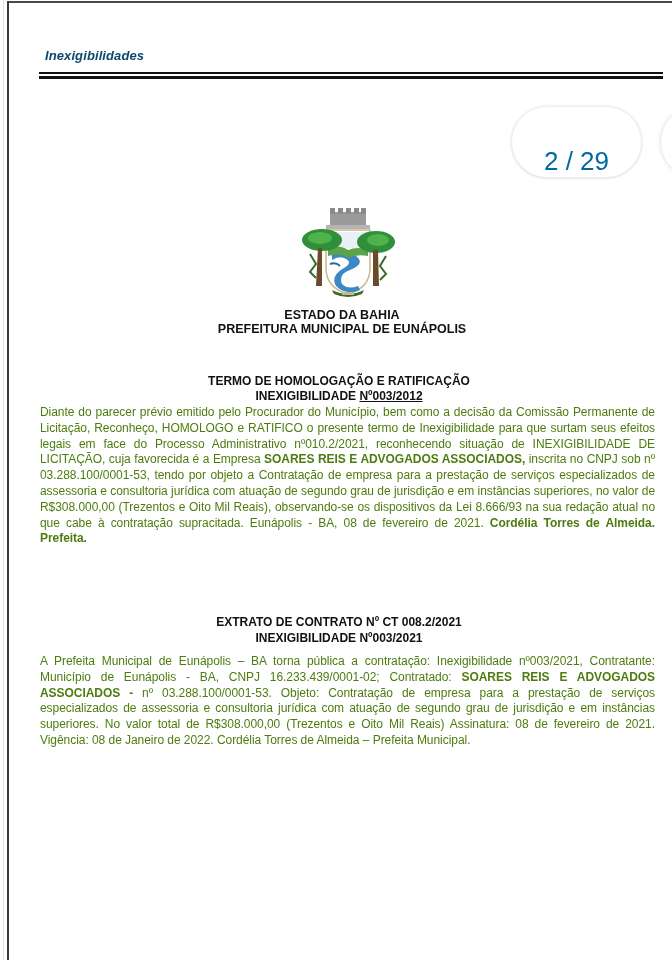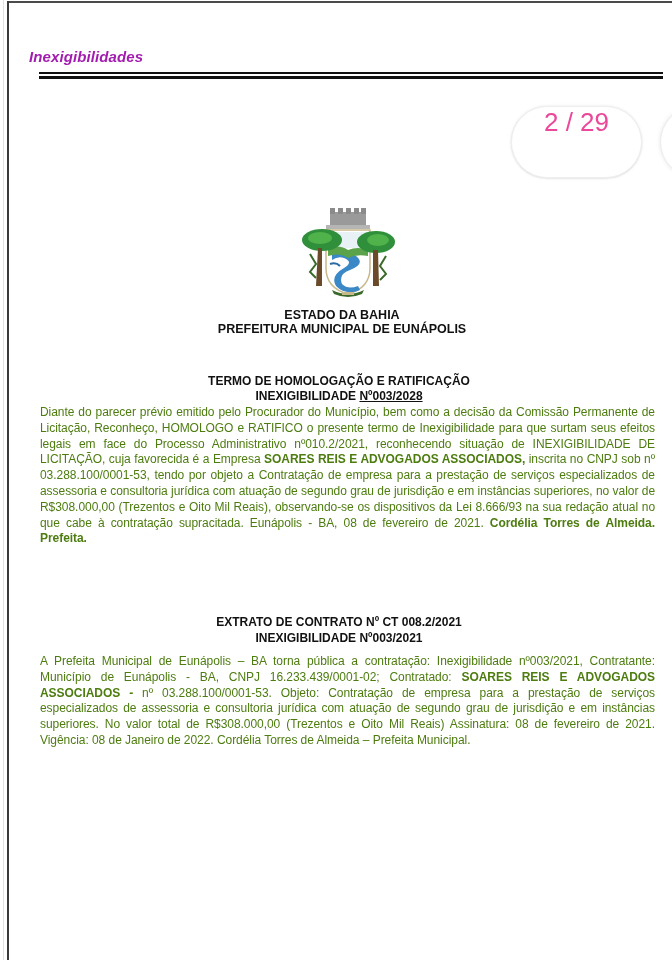--- a/index.html
+++ b/index.html
@@ -11,34 +11,34 @@
     .page-border-top {
       position: absolute; left: 7px; top: 1px; width: 665px; height: 2px; background: #4a4a4a;
     }
     .page-border-left {
       position: absolute; left: 7px; top: 1px; width: 2px; height: 959px; background: #3a3a3a;
     }
     .page-border-left-shadow {
       position: absolute; left: 3px; top: 0; width: 1px; height: 960px; background: #e2e2e2;
     }
     .header-title {
-      position: absolute; left: 29px; top: 48px;
+      position: absolute; left: 45px; top: 48px;
       font-family: "Liberation Sans", sans-serif; font-weight: bold; font-style: italic;
-      font-size: 15px; color: #a21caf; letter-spacing: 0.1px;
+      font-size: 13px; color: #0c4a6e; letter-spacing: 0.1px;
     }
     .header-rule-1 { position: absolute; left: 39px; top: 72px; width: 624px; height: 2px; background: #111; }
     .header-rule-2 { position: absolute; left: 39px; top: 76px; width: 624px; height: 3px; background: #111; }
 
     .page-counter {
       position: absolute; left: 511px; top: 106px; width: 129px; height: 70px;
       border-radius: 36px; background: #fff;
       box-shadow: 0 0 3px rgba(0,0,0,0.10), 0 1px 2px rgba(0,0,0,0.06);
       border: 1px solid #efefef;
-      display: flex; align-items: flex-start; justify-content: center;
-      font-family: "Liberation Sans", sans-serif; font-size: 26px; color: #ec4899;
+      display: flex; align-items: flex-end; justify-content: center;
+      font-family: "Liberation Sans", sans-serif; font-size: 26px; color: #0369a1;
     }
     .next-button {
       position: absolute; left: 660px; top: 106px; width: 70px; height: 70px;
       border-radius: 50%; background: #fff;
       box-shadow: 0 0 4px rgba(0,0,0,0.10);
       border: 1px solid #ececec;
     }
 
     .crest { position: absolute; left: 300px; top: 208px; width: 96px; height: 92px; }
 
@@ -108,20 +108,20 @@
   <path d="M86 48 L80 58 L86 66 L80 72" stroke="#3a6a2a" stroke-width="2" fill="none"></path>
 
   <path d="M32 82 Q48 90 64 82 L62 86 Q48 92 34 86 Z" fill="#3a6a2a"></path>
   <rect x="42" y="84" width="12" height="3" fill="#c8b88a"></rect>
 </svg>
 
 <div class="state-title">ESTADO DA BAHIA</div>
 <div class="city-title">PREFEITURA MUNICIPAL DE EUNÁPOLIS</div>
 
 <div class="section-heading" style="top:374px; left:3px;">TERMO DE HOMOLOGAÇÃO E RATIFICAÇÃO</div>
-<div class="section-heading" style="top:389px; left:3px;"><span>INEXIGIBILIDADE </span><span class="u">Nº003/2028</span></div>
+<div class="section-heading" style="top:389px; left:3px;"><span>INEXIGIBILIDADE </span><span class="u">Nº003/2012</span></div>
 
 <div class="body-text" style="top:405px;"><span>Diante do parecer prévio emitido pelo Procurador do Município, bem como a decisão da Comissão Permanente de Licitação, Reconheço, HOMOLOGO e RATIFICO o presente termo de Inexigibilidade para que surtam seus efeitos legais em face do Processo Administrativo nº010.2/2021, reconhecendo situação de INEXIGIBILIDADE DE LICITAÇÃO, cuja favorecida é a Empresa </span><b>SOARES REIS E ADVOGADOS ASSOCIADOS,</b><span> inscrita no CNPJ sob nº 03.288.100/0001-53, tendo por objeto a Contratação de empresa para a prestação de serviços especializados de assessoria e consultoria jurídica com atuação de segundo grau de jurisdição e em instâncias superiores, no valor de R$308.000,00 (Trezentos e Oito Mil Reais), observando-se os dispositivos da Lei 8.666/93 na sua redação atual no que cabe à contratação supracitada. Eunápolis - BA, 08 de fevereiro de 2021. </span><b>Cordélia Torres de Almeida. Prefeita.</b></div>
 
 <div class="section-heading" style="top:615px; left:3px;">EXTRATO DE CONTRATO Nº CT 008.2/2021</div>
 <div class="section-heading" style="top:631px; left:3px;">INEXIGIBILIDADE Nº003/2021</div>
 
 <div class="body-text" style="top:654px;"><span>A Prefeita Municipal de Eunápolis – BA torna pública a contratação: Inexigibilidade nº003/2021, Contratante: Município de Eunápolis - BA, CNPJ 16.233.439/0001-02; Contratado: </span><b>SOARES REIS E ADVOGADOS ASSOCIADOS -</b><span> nº 03.288.100/0001-53. Objeto: Contratação de empresa para a prestação de serviços especializados de assessoria e consultoria jurídica com atuação de segundo grau de jurisdição e em instâncias superiores. No valor total de R$308.000,00 (Trezentos e Oito Mil Reais) Assinatura: 08 de fevereiro de 2021. Vigência: 08 de Janeiro de 2022. Cordélia Torres de Almeida – Prefeita Municipal.</span></div>
 
 </body></html>

